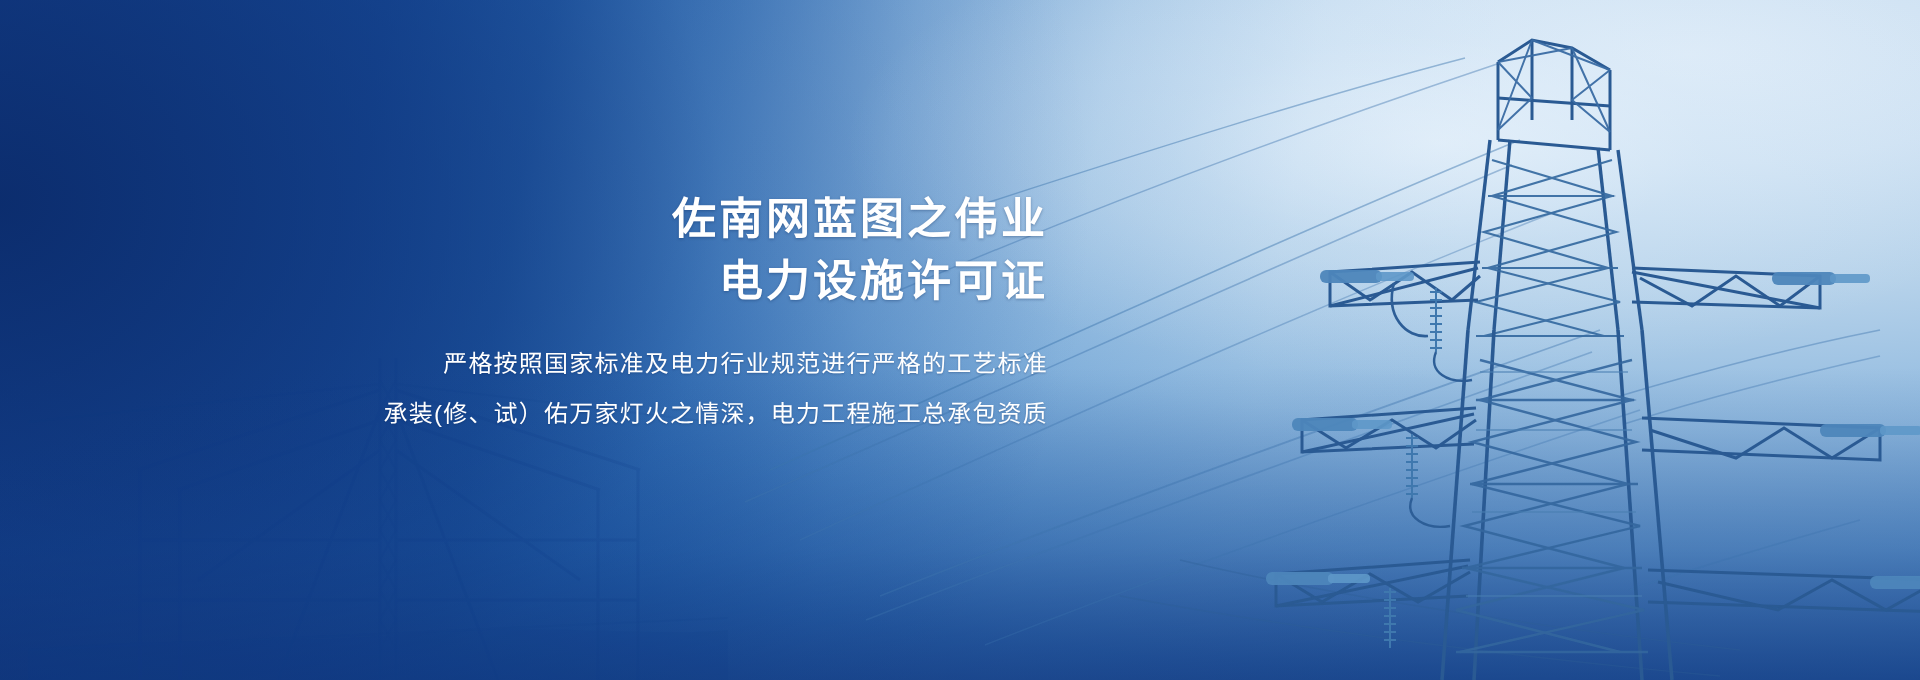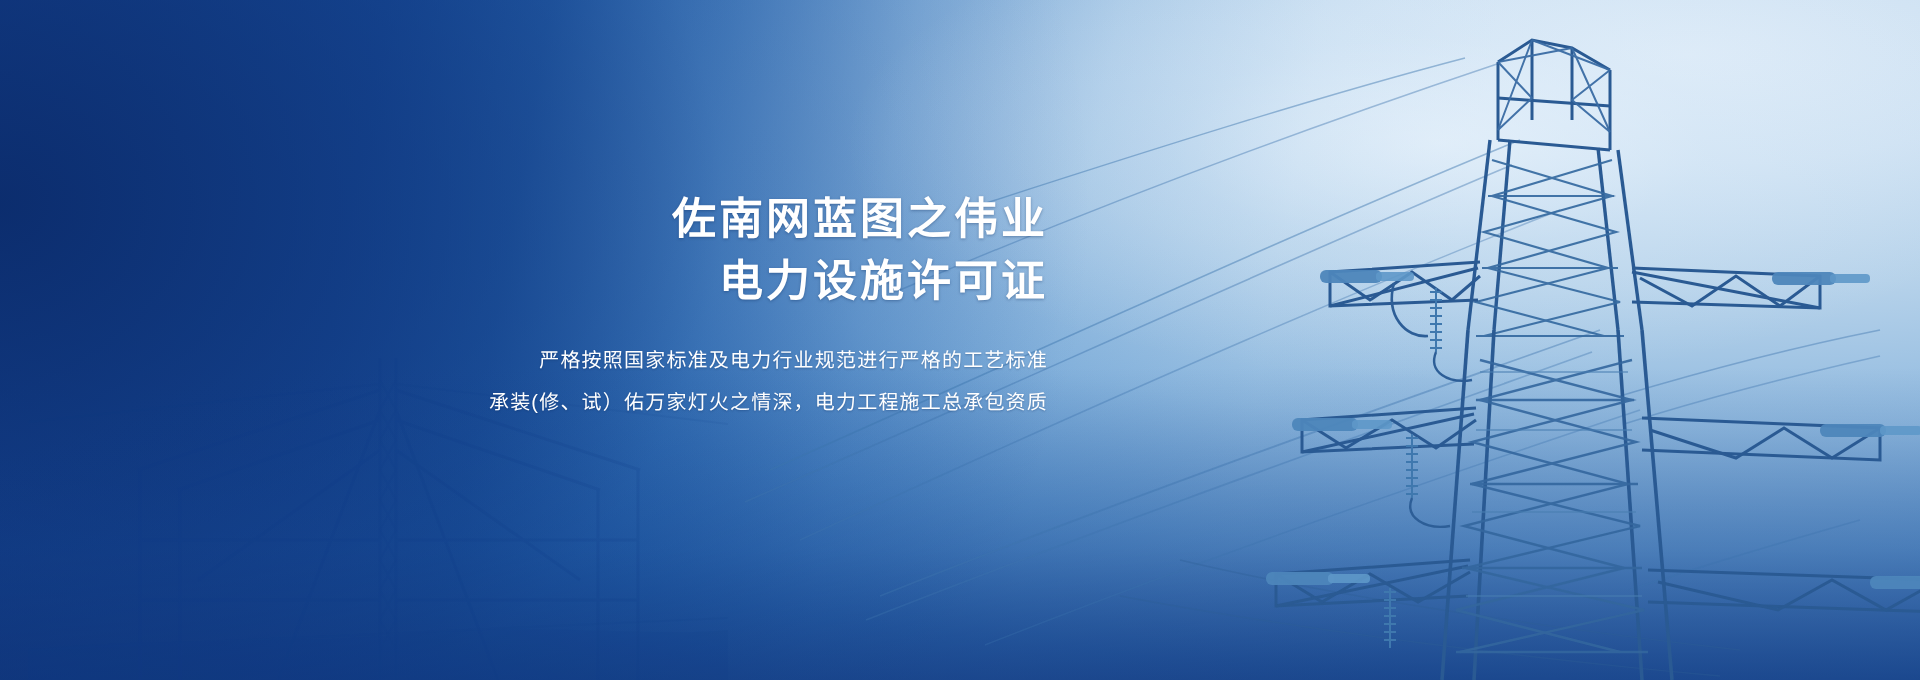--- a/index.html
+++ b/index.html
@@ -75,21 +75,21 @@
     font-size:44px;
     font-weight:bold;
     letter-spacing:3px;
     line-height:1.42;
     text-shadow:0 1px 3px rgba(8,34,80,0.35);
     white-space:nowrap;
   }
   .subcopy{ margin-top:26px; }
   .subline{
     color:#ffffff;
-    font-size:20px;
+    font-size:24px;
     font-weight:normal;
     letter-spacing:1.2px;
     line-height:2.1;
     white-space:nowrap;
     text-shadow:0 1px 2px rgba(8,34,80,0.30);
     margin-left:16px;
   }
 </style>
 </head>
 <body>

